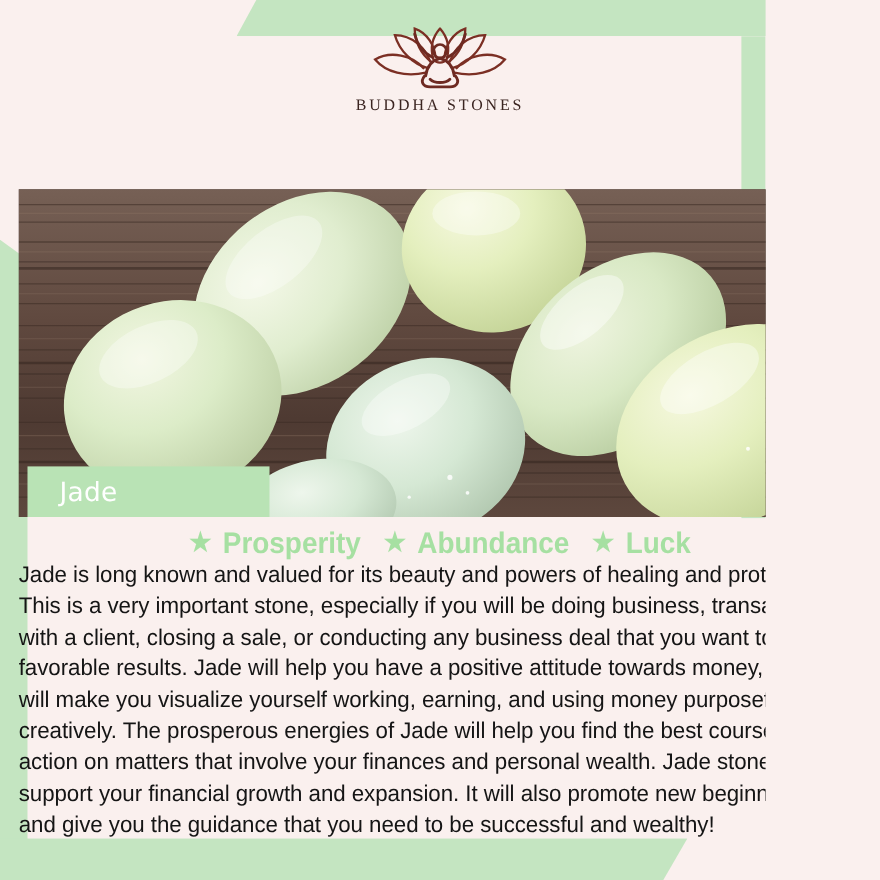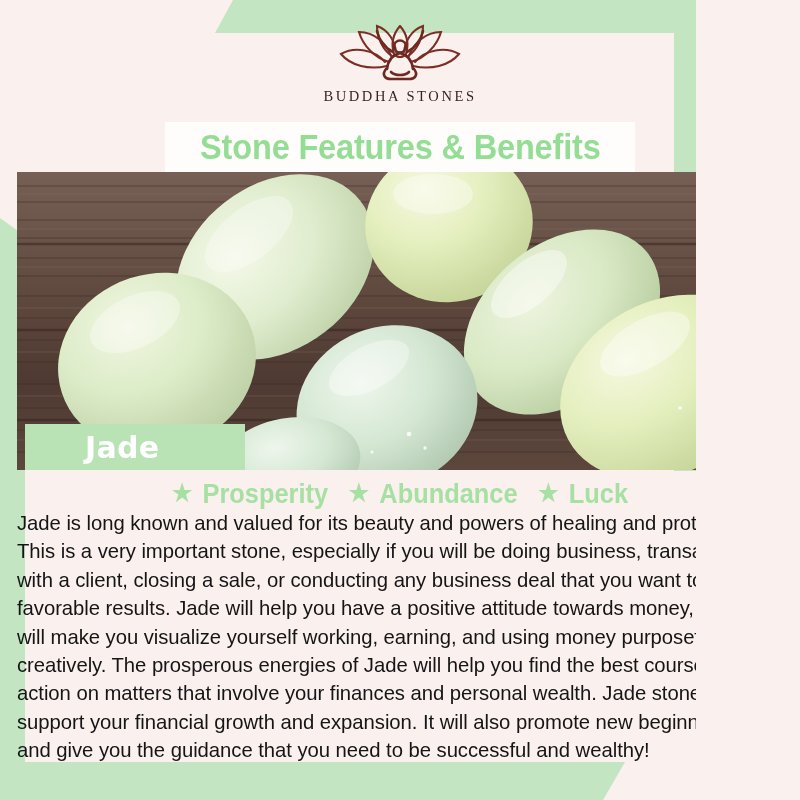--- a/index.html
+++ b/index.html
@@ -69,21 +69,21 @@
     overflow:hidden;background:#5b4b43;
   }
   .photo svg{display:block;width:766px;height:298px;}
 
   
   .jade-bar{
     position:absolute;top:424px;left:25px;width:220px;height:46px;
     background:#b9e3b5;display:flex;align-items:center;
   }
   .jade-text{
-    margin-left:60px;color:#ffffff;font-weight:700;font-size:30px;
+    margin-left:29px;color:#ffffff;font-weight:400;font-size:24px;
     font-family:"DejaVu Sans","Liberation Sans",sans-serif;
     letter-spacing:0.3px;
   }
 
   
   .benefits{
     position:absolute;top:479px;left:0;width:800px;
     text-align:center;white-space:nowrap;
     font-family:"Liberation Sans Narrow","Liberation Sans",sans-serif;
     font-weight:700;font-size:27px;color:#a6e0a2;
@@ -143,23 +143,20 @@
           <path d="M82 30 C90 26, 96 18, 98 9"></path>
 
           <path d="M61 47 C57 52, 59 57, 66 57 L84 57 C91 57, 93 52, 89 47"></path>
           <path d="M66 50 C70 54, 80 54, 84 50"></path>
         </g>
       </svg>
       <div class="logo-word">BUDDHA STONES</div>
     </div>
   </div>
 
-  <div class="title-banner">
-    <div class="title-text">Stone Features &amp; Benefits</div>
-  </div>
 
   <div class="photo">
     <svg viewBox="0 0 766 298" preserveAspectRatio="none">
       <defs>
         <linearGradient id="wood" x1="0" y1="0" x2="0" y2="1">
           <stop offset="0%" stop-color="#766055"></stop>
           <stop offset="40%" stop-color="#60493f"></stop>
           <stop offset="70%" stop-color="#4e3a32"></stop>
           <stop offset="100%" stop-color="#5d473d"></stop>
         </linearGradient>

